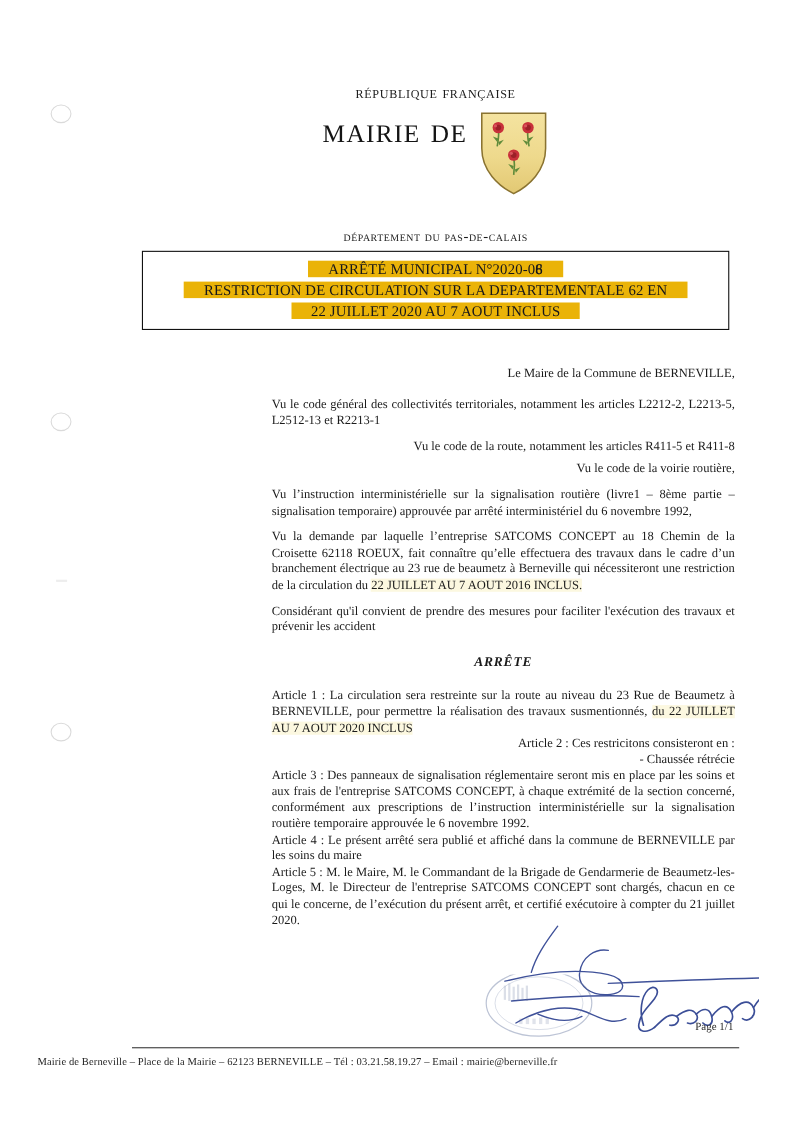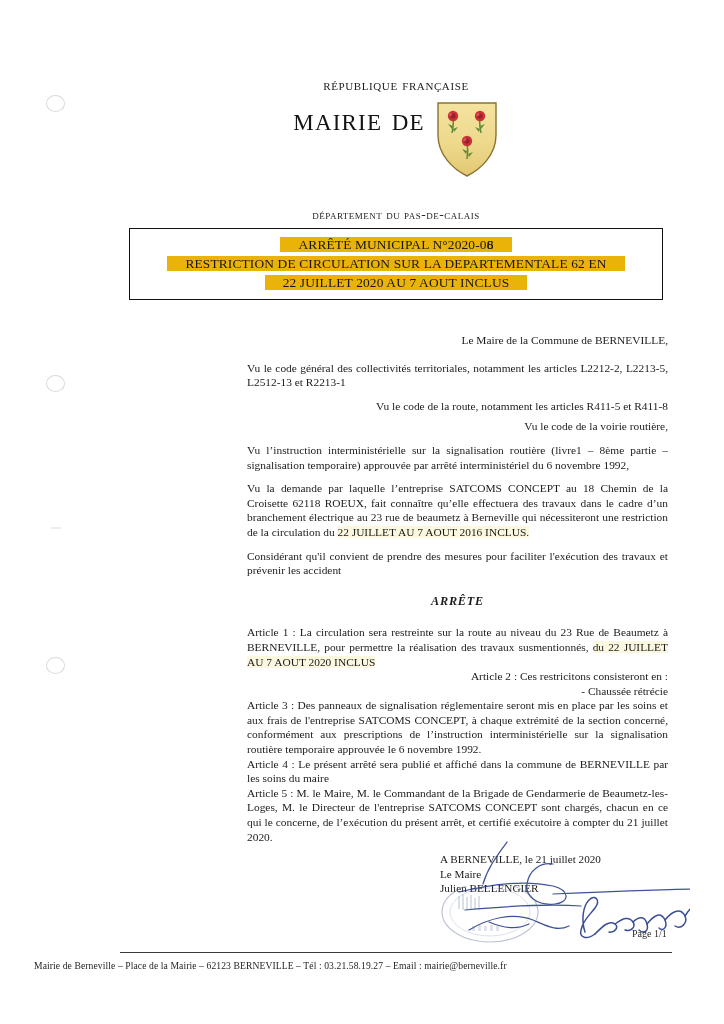--- a/index.html
+++ b/index.html
@@ -318,25 +318,20 @@
       <p class="nojust">- Chaussée rétrécie</p>
 
       <p><span class="u">Article 3</span><span> : </span><span>Des panneaux de signalisation réglementaire seront mis en place par les soins et aux frais de l'entreprise SATCOMS CONCEPT, à chaque extrémité de la section concerné, conformément aux prescriptions de l’instruction interministérielle sur la signalisation routière temporaire approuvée le 6 novembre 1992.</span></p>
 
       <p><span>Article 4</span><span> : </span><span>Le présent arrêté sera publié et affiché dans la commune de BERNEVILLE par les soins du maire</span></p>
 
       <p><span class="u">Article 5</span><span> : </span><span>M. le Maire, M. le Commandant de la Brigade de Gendarmerie de Beaumetz-les-Loges, M. le Directeur de l'entreprise SATCOMS CONCEPT sont chargés, chacun en ce qui le concerne, de l’exécution du présent arrêt, et certifié exécutoire à compter du 21 juillet 2020.</span></p>
     </div>
   </div>
 
-  <div class="sig-block">
-    <div>A BERNEVILLE, le 21 juillet 2020</div>
-    <div>Le Maire</div>
-    <div>Julien BELLENGIER</div>
-  </div>
 
   <span class="sig-ink">
     <svg width="280" height="110" viewBox="0 0 280 110" xmlns="http://www.w3.org/2000/svg">
       <g fill="none" stroke="#2b3f8f" stroke-width="1.25" stroke-linecap="round" opacity="0.9">
 
         <path d="M78 2 C 66 18, 58 30, 54 44"></path>
 
         <path d="M30 52 C 62 44, 96 40, 124 46 C 140 50, 142 62, 126 64
                  C 108 66, 96 56, 98 44 C 100 30, 112 22, 124 24"></path>
 

